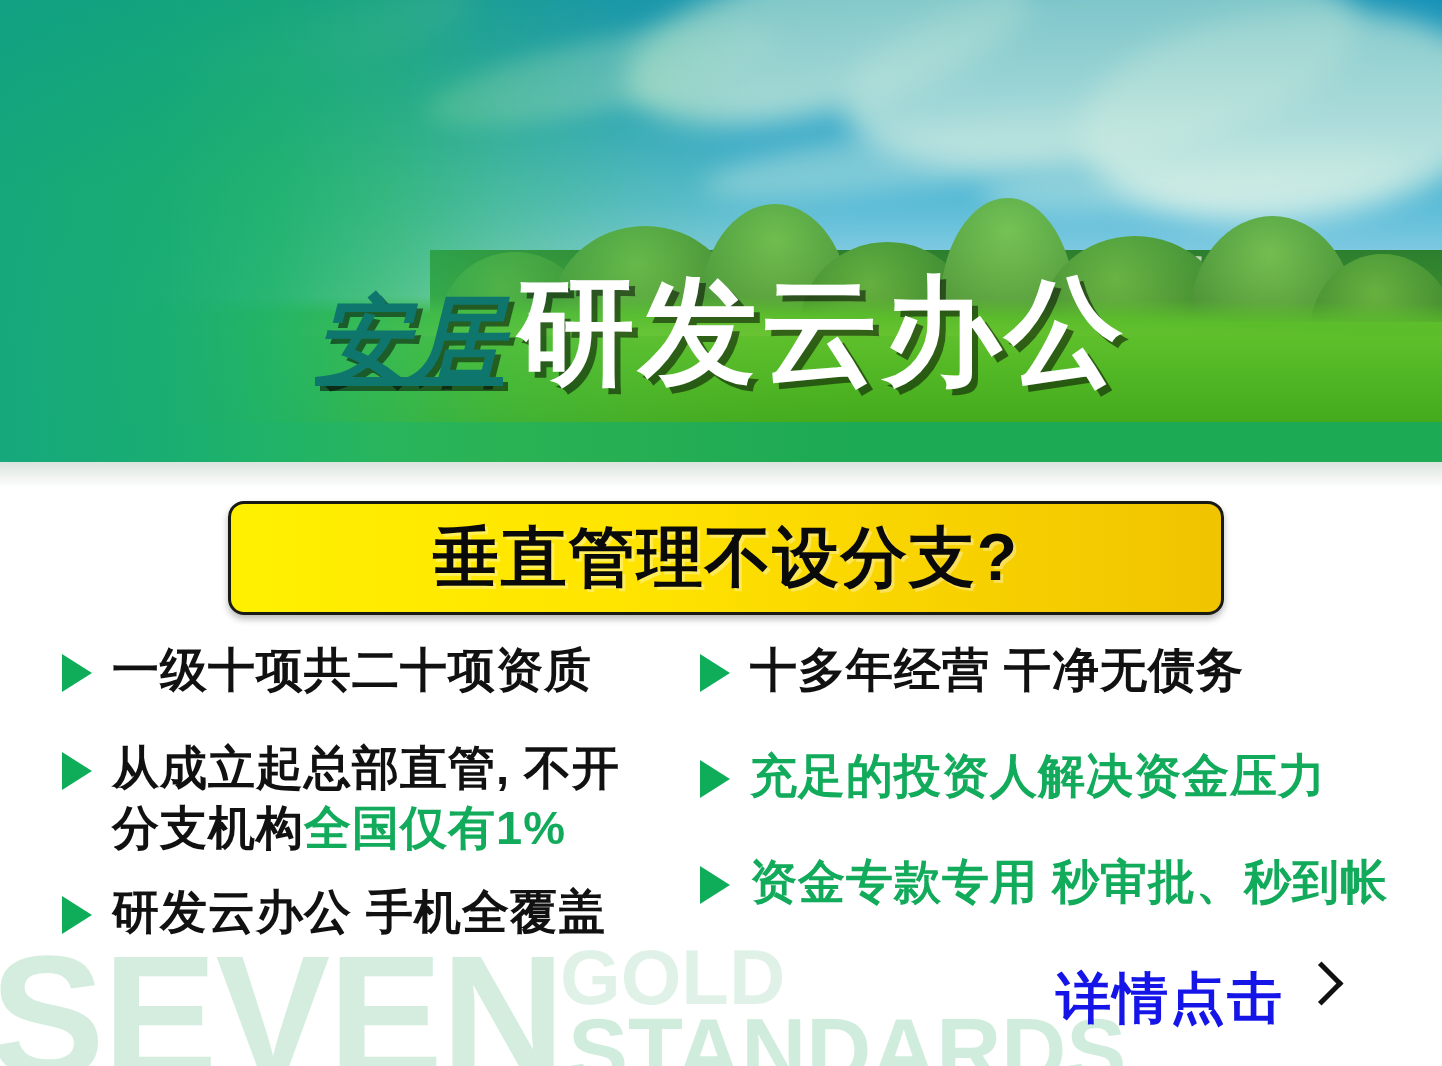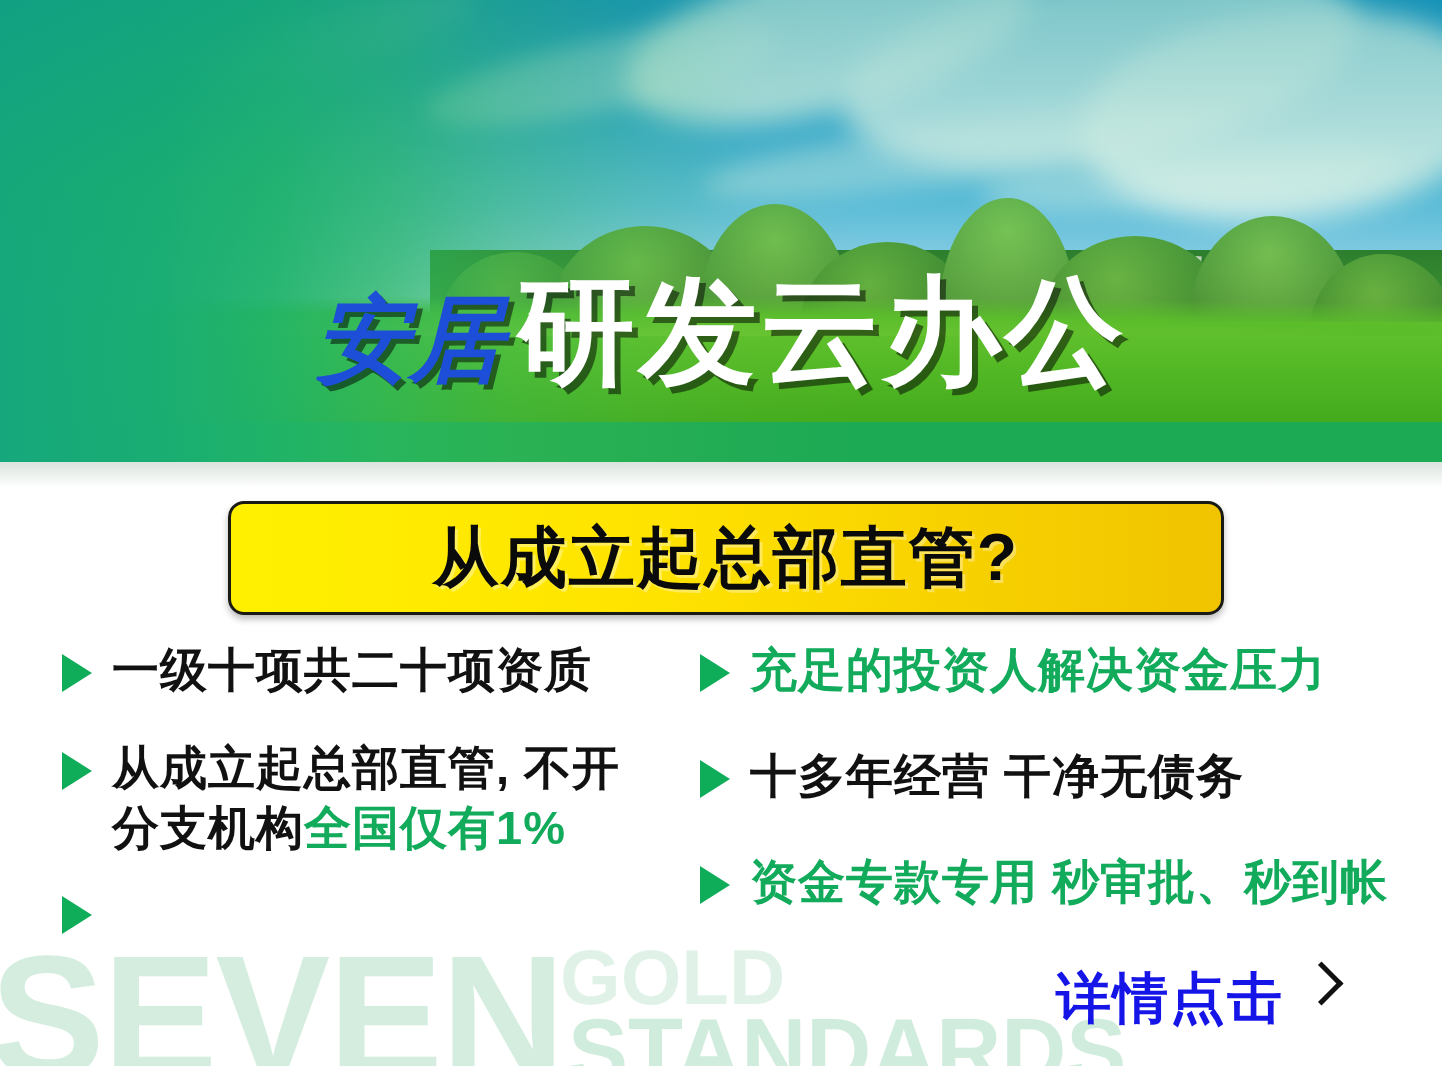--- a/index.html
+++ b/index.html
@@ -71,22 +71,22 @@
     position:absolute;left:0;top:118px;width:1442px;text-align:center;
     font-size:104px;line-height:104px;font-weight:bold;color:#ffffff;
     letter-spacing:2px;white-space:nowrap;
     text-shadow:5px 5px 0 rgba(0,0,0,.55), 2px 2px 0 rgba(0,0,0,.4);
   }
   .headline2{
     position:absolute;left:0;top:272px;width:1442px;text-align:center;
     font-size:118px;line-height:118px;font-weight:bold;
     letter-spacing:4px;white-space:nowrap;
   }
-  .hl2-gold{color:#1d4ed8;font-style:italic;font-size:94px;letter-spacing:0px;
-    text-shadow:5px 5px 0 rgba(0,0,0,.5);vertical-align:baseline;padding-right:14px;}
+  .hl2-gold{color:#0f766e;font-style:italic;font-size:94px;letter-spacing:0px;
+    text-shadow:5px 5px 0 rgba(0,0,0,.5);vertical-align:baseline;padding-right:14px;text-decoration:underline;}
   .hl2-white{color:#ffffff;text-shadow:6px 6px 0 rgba(0,0,0,.5);}
 
   
   .banner{
     position:absolute;left:228px;top:501px;width:990px;height:108px;
     border:3px solid #1a1a14;border-radius:16px;
     background:linear-gradient(to right,#fff000 0%,#ffe400 40%,#f8d200 72%,#f0c400 100%);
     box-shadow:0 4px 7px rgba(0,0,0,.28);
     display:flex;align-items:center;justify-content:center;
   }
@@ -165,21 +165,21 @@
     <div class="greenwash2"></div>
 
 
     <div class="headline2">
       <span class="hl2-gold">安居</span><span class="hl2-white">研发云办公</span>
     </div>
   </div>
   <div class="herofoot"></div>
 
   <div class="banner">
-    <span class="banner-text">从成立起总部直管?</span>
+    <span class="banner-text">垂直管理不设分支?</span>
   </div>
 
   <div class="wm">
     <span class="wm-seven">SEVEN</span>
     <span class="wm-gold">GOLD</span>
     <span class="wm-std">STANDARDS</span>
   </div>
 
   <div class="cols">
 
@@ -193,34 +193,35 @@
       <div class="bullet b2">
         <span class="tri"></span>
         <span class="btxt">
           <span>从成立起总部直管, 不开</span><br>
           <span>分支机构</span><span class="g">全国仅有1%</span>
         </span>
       </div>
 
       <div class="bullet b3">
         <span class="tri"></span>
+        <span class="btxt">研发云办公  手机全覆盖</span>
       </div>
 
     </div>
 
     <div class="col-r">
 
+      <div class="bullet r1">
+        <span class="tri"></span>
+        <span class="btxt">十多年经营  干净无债务</span>
+      </div>
+
       <div class="bullet r2">
         <span class="tri"></span>
         <span class="btxt allg">充足的投资人解决资金压力</span>
-      </div>
-
-      <div class="bullet r1">
-        <span class="tri"></span>
-        <span class="btxt">十多年经营  干净无债务</span>
       </div>
 
       <div class="bullet r3">
         <span class="tri"></span>
         <span class="btxt allg">资金专款专用  秒审批、秒到帐</span>
       </div>
 
     </div>
   </div>
 

